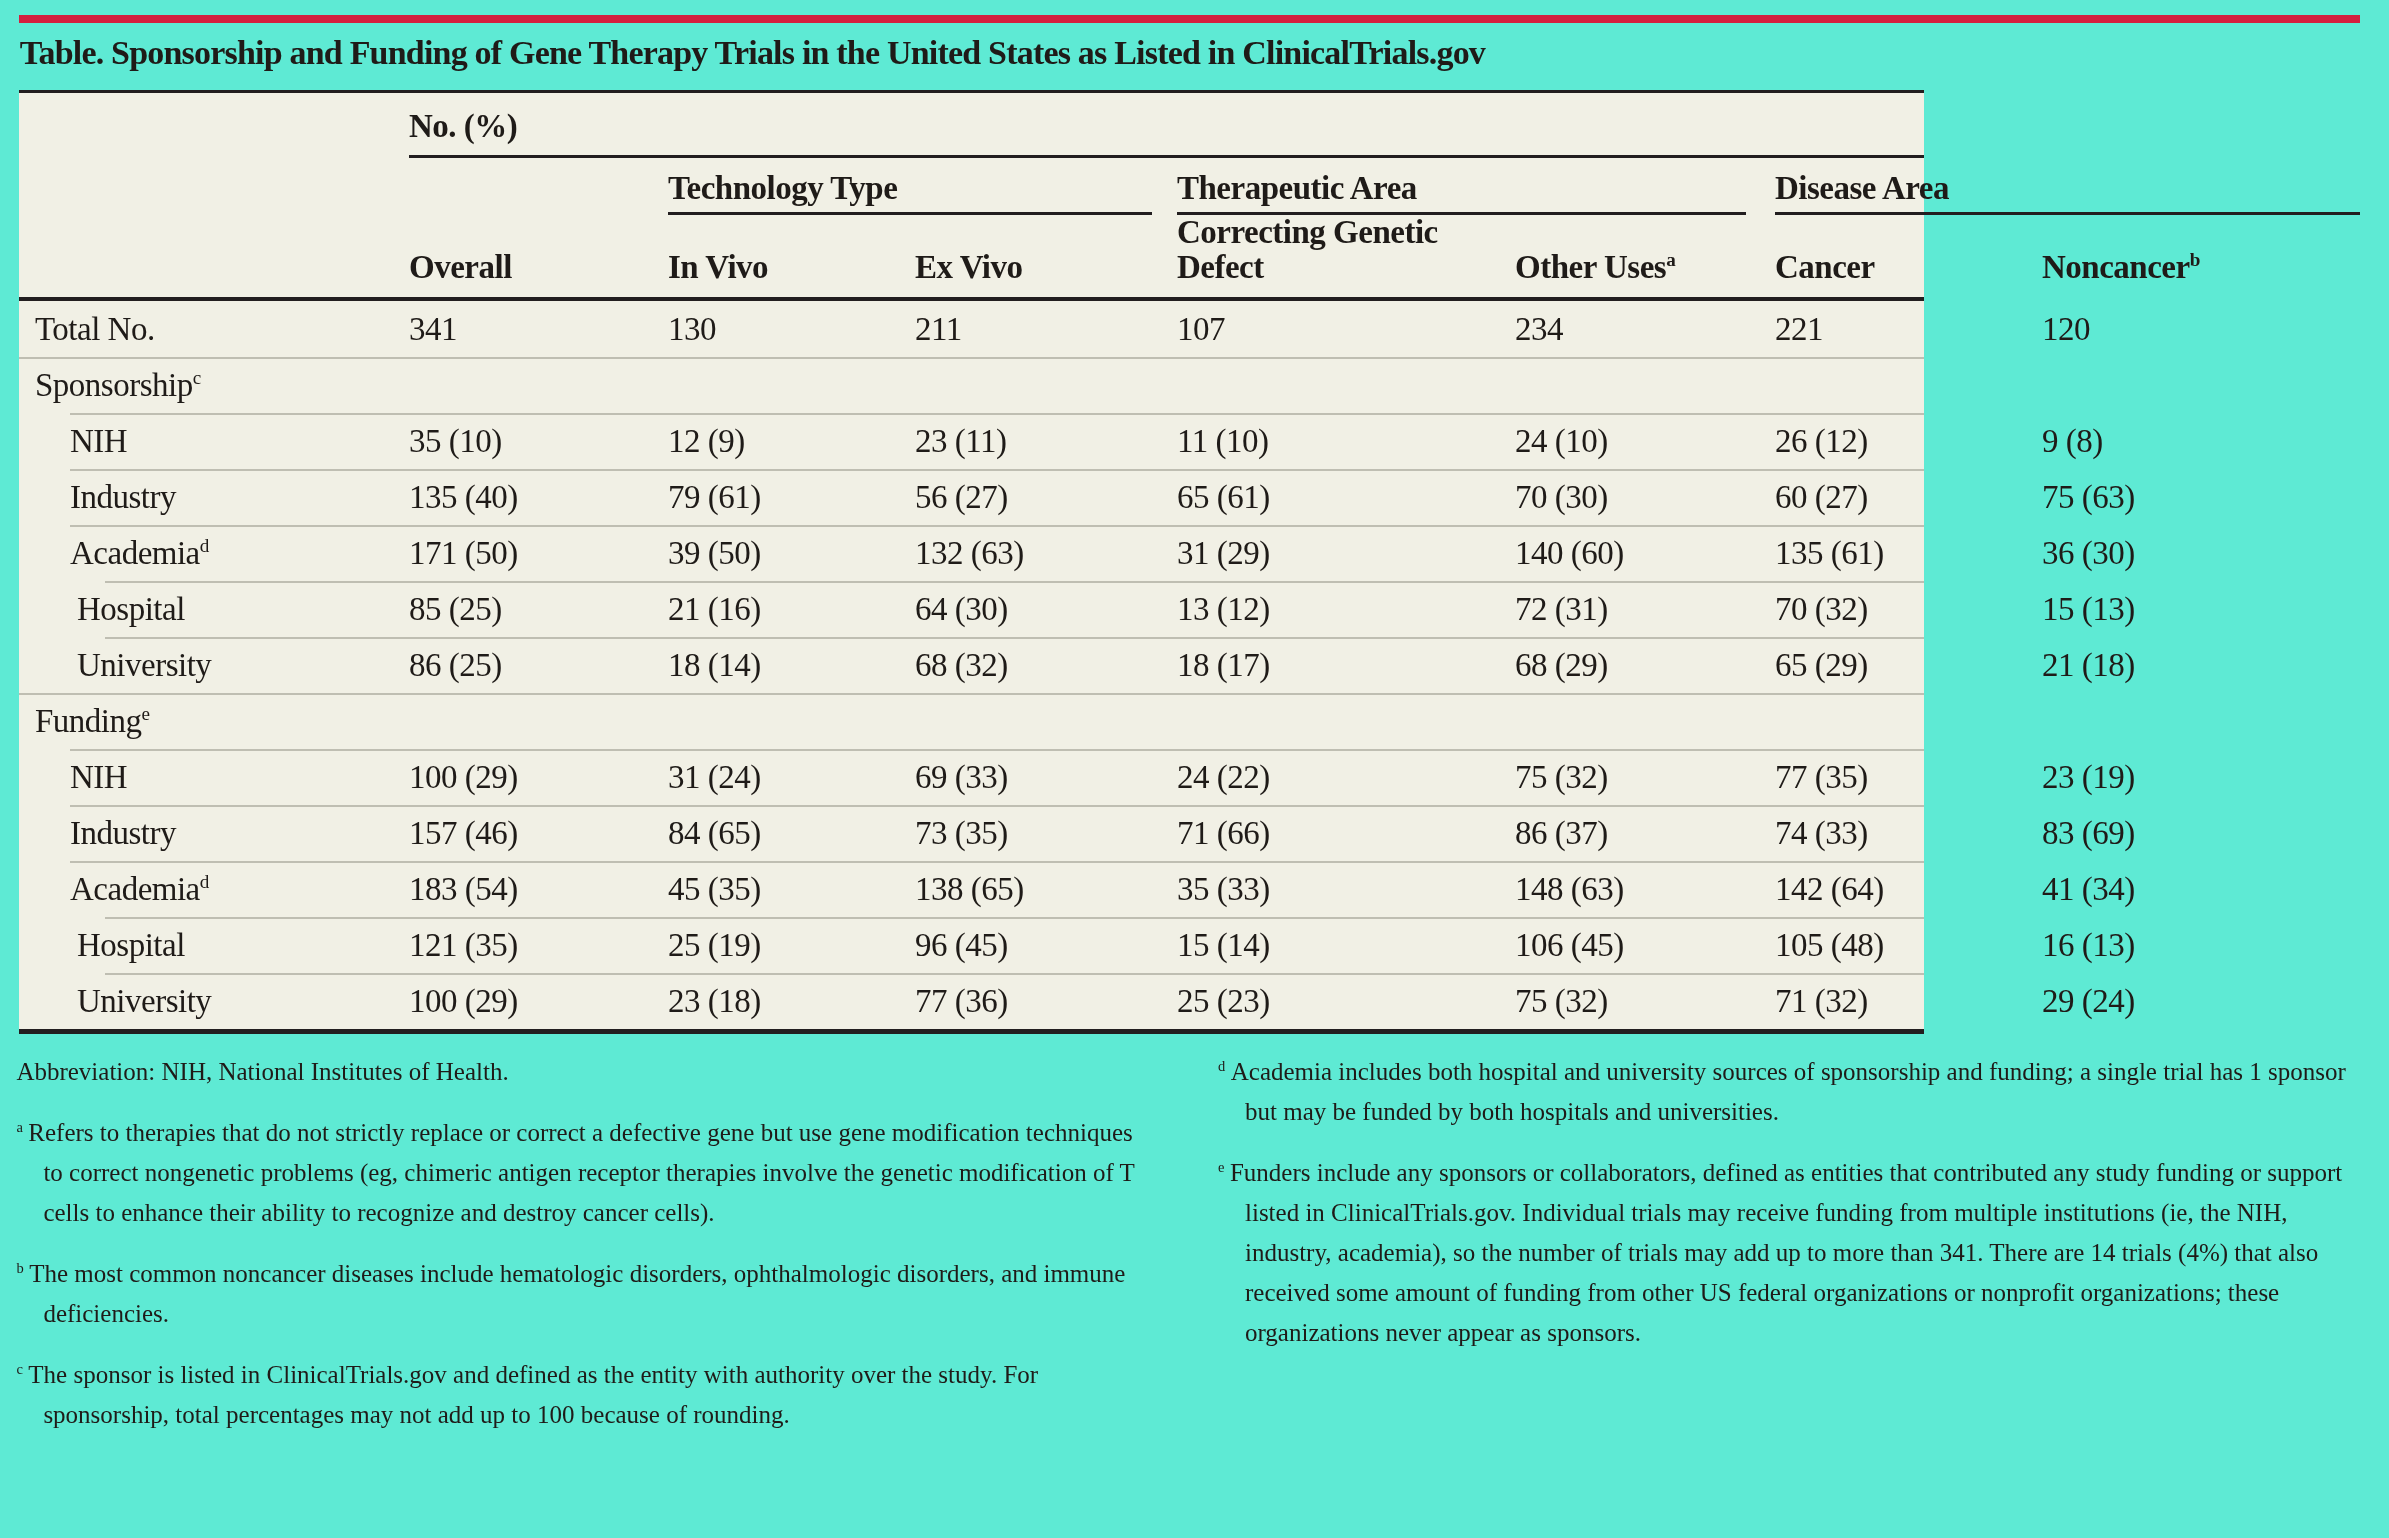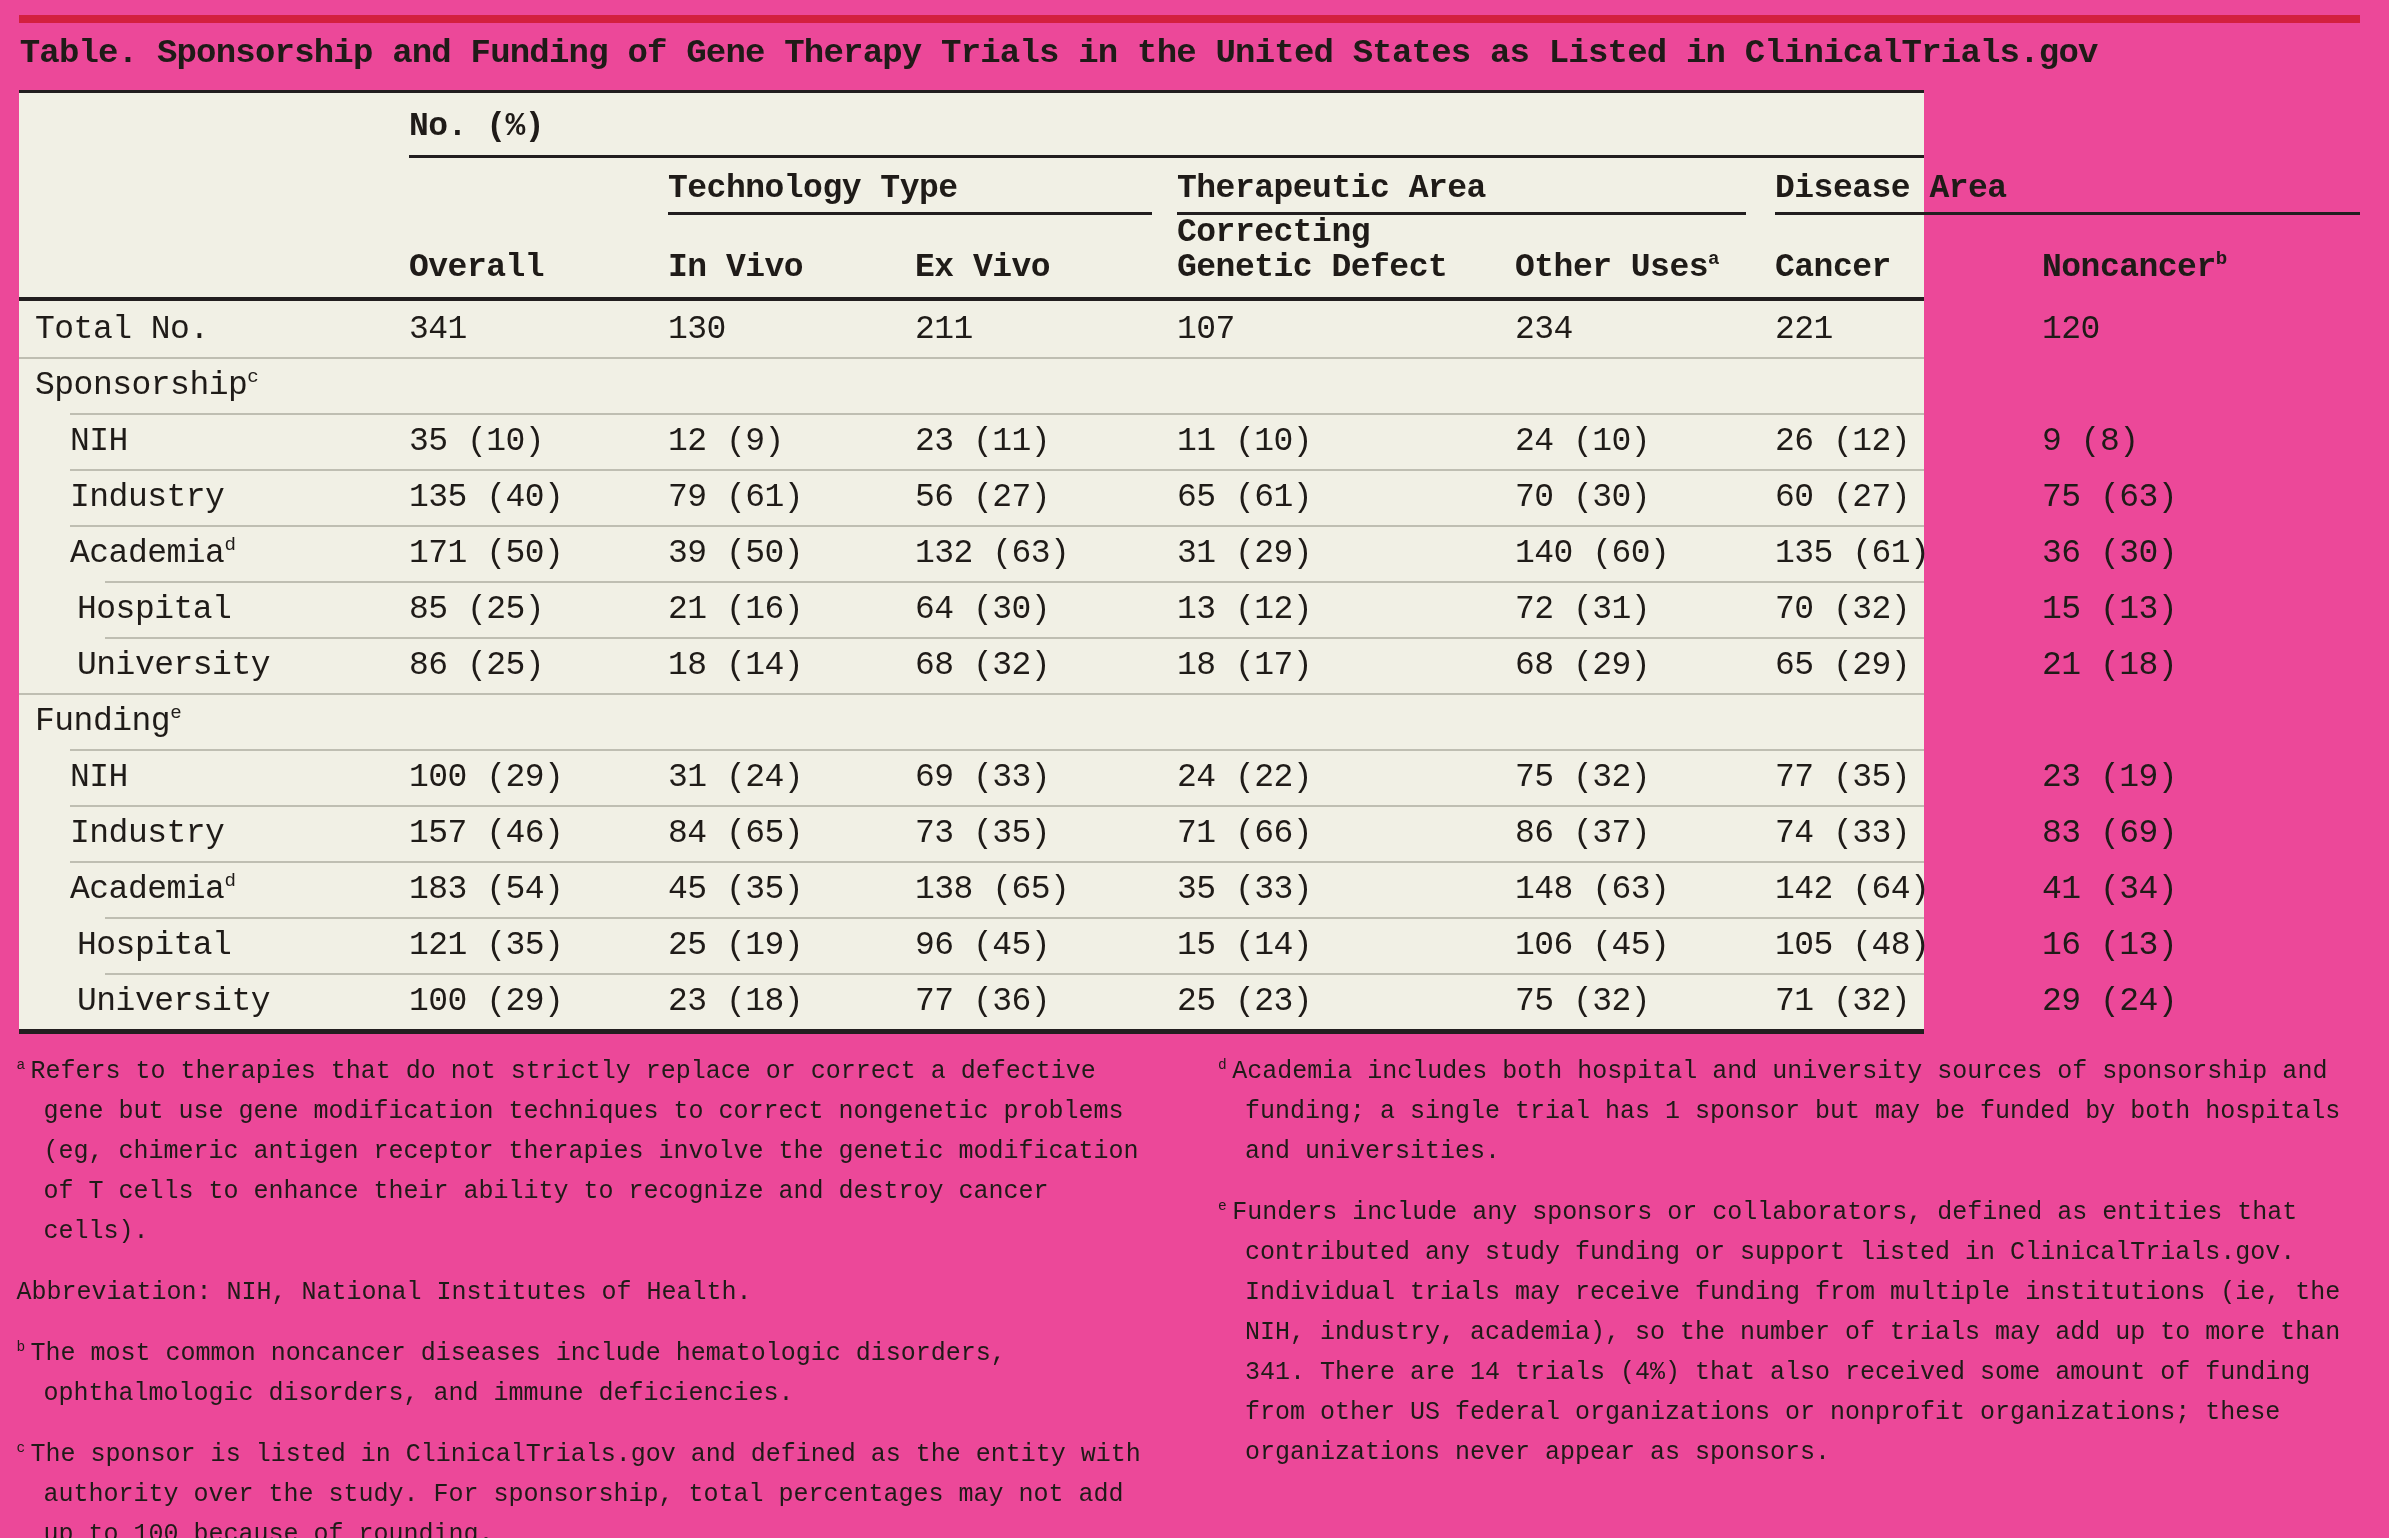--- a/index.html
+++ b/index.html
@@ -1,18 +1,18 @@
 <!DOCTYPE html>
 <html style="font-size:8.7px"><head>
 <meta charset="utf-8">
 <style>
   html,body { margin:0; padding:0; background:#ffffff; }
   .page {
-    position:relative; width:2389px; height:1538px; background:#ec4899;
-    font-family:Liberation Mono, monospace; color:#1f1b18;
+    position:relative; width:2389px; height:1538px; background:#5eead4;
+    font-family:Liberation Serif, serif; color:#1f1b18;
   }
   .red-bar { position:absolute; left:19px; top:14.8px; width:2341px; height:8.2px; background:#d3203f; }
   .title {
     position:absolute; left:19.7px; top:34px; width:2340px;
     font-size:34px; font-weight:700; letter-spacing:-0.8px; color:#1f1b18; white-space:nowrap;
   }
   .tablewrap {
     position:absolute; left:19px; top:90px; width:1905px;
     background:#f1f0e5; border-top:3.3px solid #221e1f; border-bottom:5.5px solid #221e1f;
     letter-spacing:-0.5px;
@@ -234,22 +234,22 @@
     <div class="cell">25 (23)</div>
     <div class="cell">75 (32)</div>
     <div class="cell">71 (32)</div>
     <div class="cell">29 (24)</div>
   </div>
 </div>
 
   </div>
 
   <div class="footnotes fn-left">
+    <p class="fn fn-plain">Abbreviation: NIH, National Institutes of Health.</p>
     <p class="fn"><span class="sup">a</span><span>Refers to therapies that do not strictly replace or correct a defective gene but use gene modification techniques to correct nongenetic problems (eg, chimeric antigen receptor therapies involve the genetic modification of T cells to enhance their ability to recognize and destroy cancer cells).</span></p>
-    <p class="fn fn-plain">Abbreviation: NIH, National Institutes of Health.</p>
     <p class="fn"><span class="sup">b</span><span>The most common noncancer diseases include hematologic disorders, ophthalmologic disorders, and immune deficiencies.</span></p>
     <p class="fn"><span class="sup">c</span><span>The sponsor is listed in ClinicalTrials.gov and defined as the entity with authority over the study. For sponsorship, total percentages may not add up to 100 because of rounding.</span></p>
   </div>
 
   <div class="footnotes fn-right">
     <p class="fn"><span class="sup">d</span><span>Academia includes both hospital and university sources of sponsorship and funding; a single trial has 1 sponsor but may be funded by both hospitals and universities.</span></p>
     <p class="fn"><span class="sup">e</span><span>Funders include any sponsors or collaborators, defined as entities that contributed any study funding or support listed in ClinicalTrials.gov. Individual trials may receive funding from multiple institutions (ie, the NIH, industry, academia), so the number of trials may add up to more than 341. There are 14 trials (4%) that also received some amount of funding from other US federal organizations or nonprofit organizations; these organizations never appear as sponsors.</span></p>
   </div>
 
 </div>

